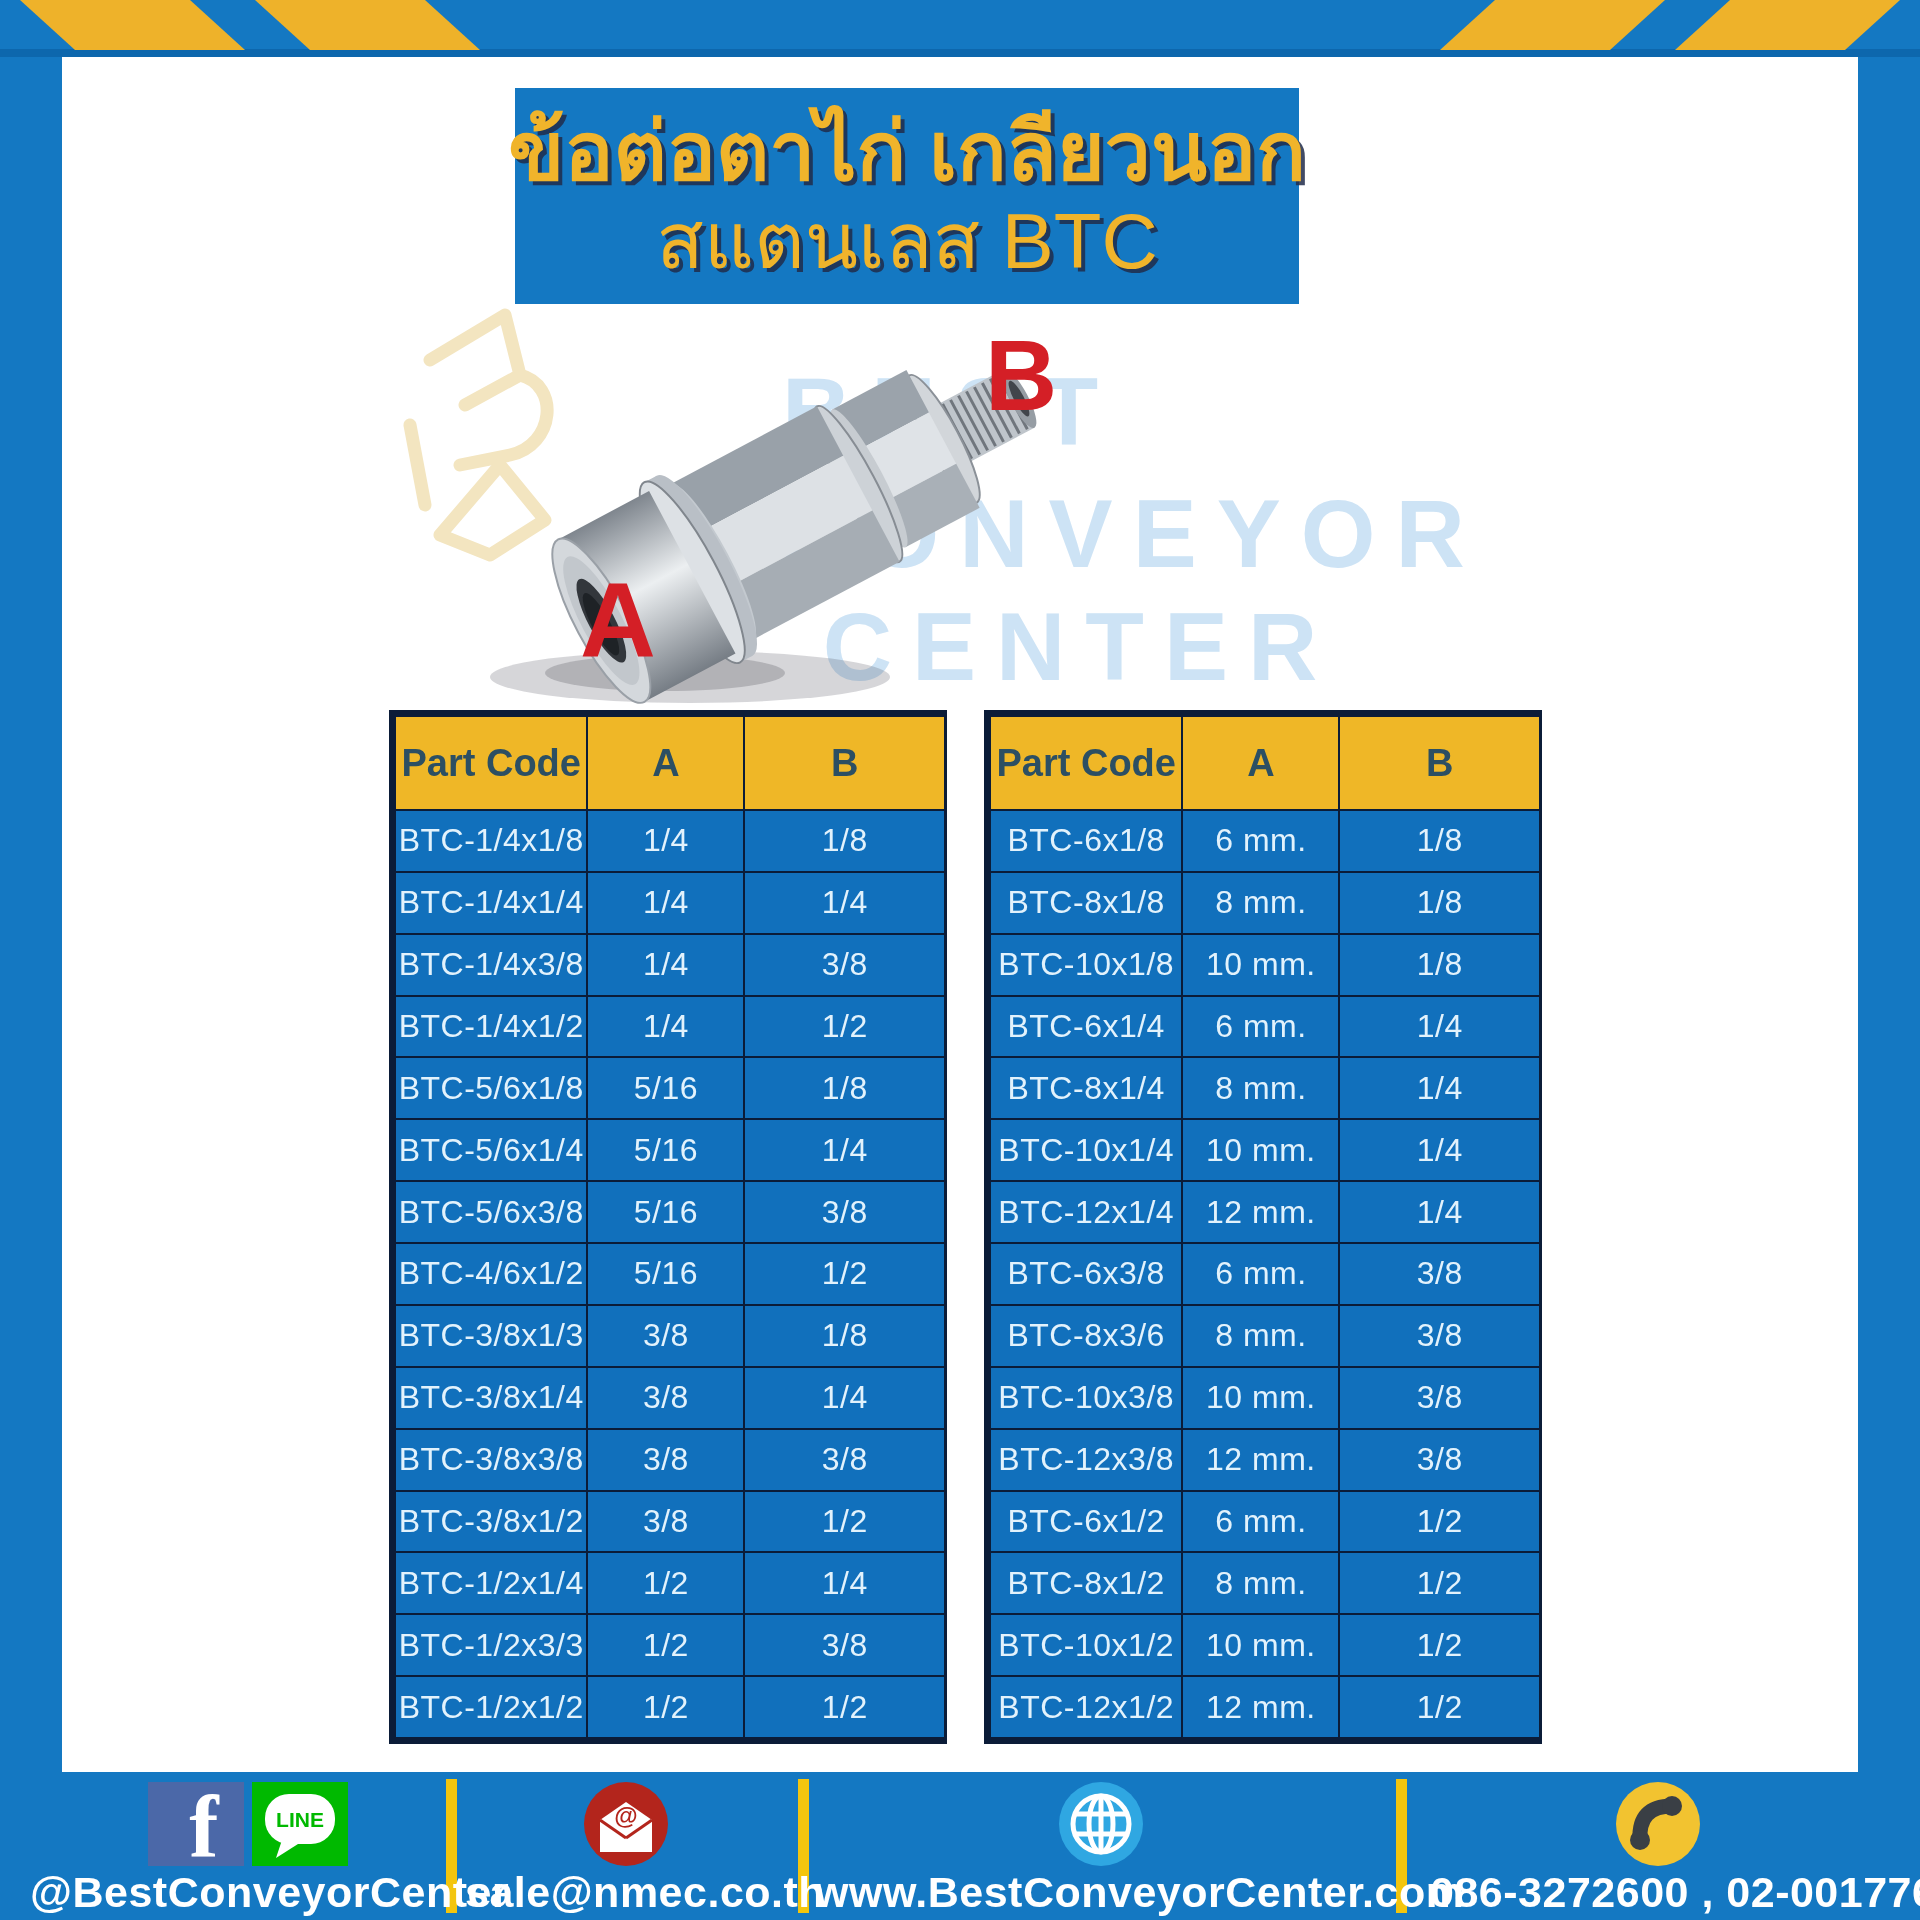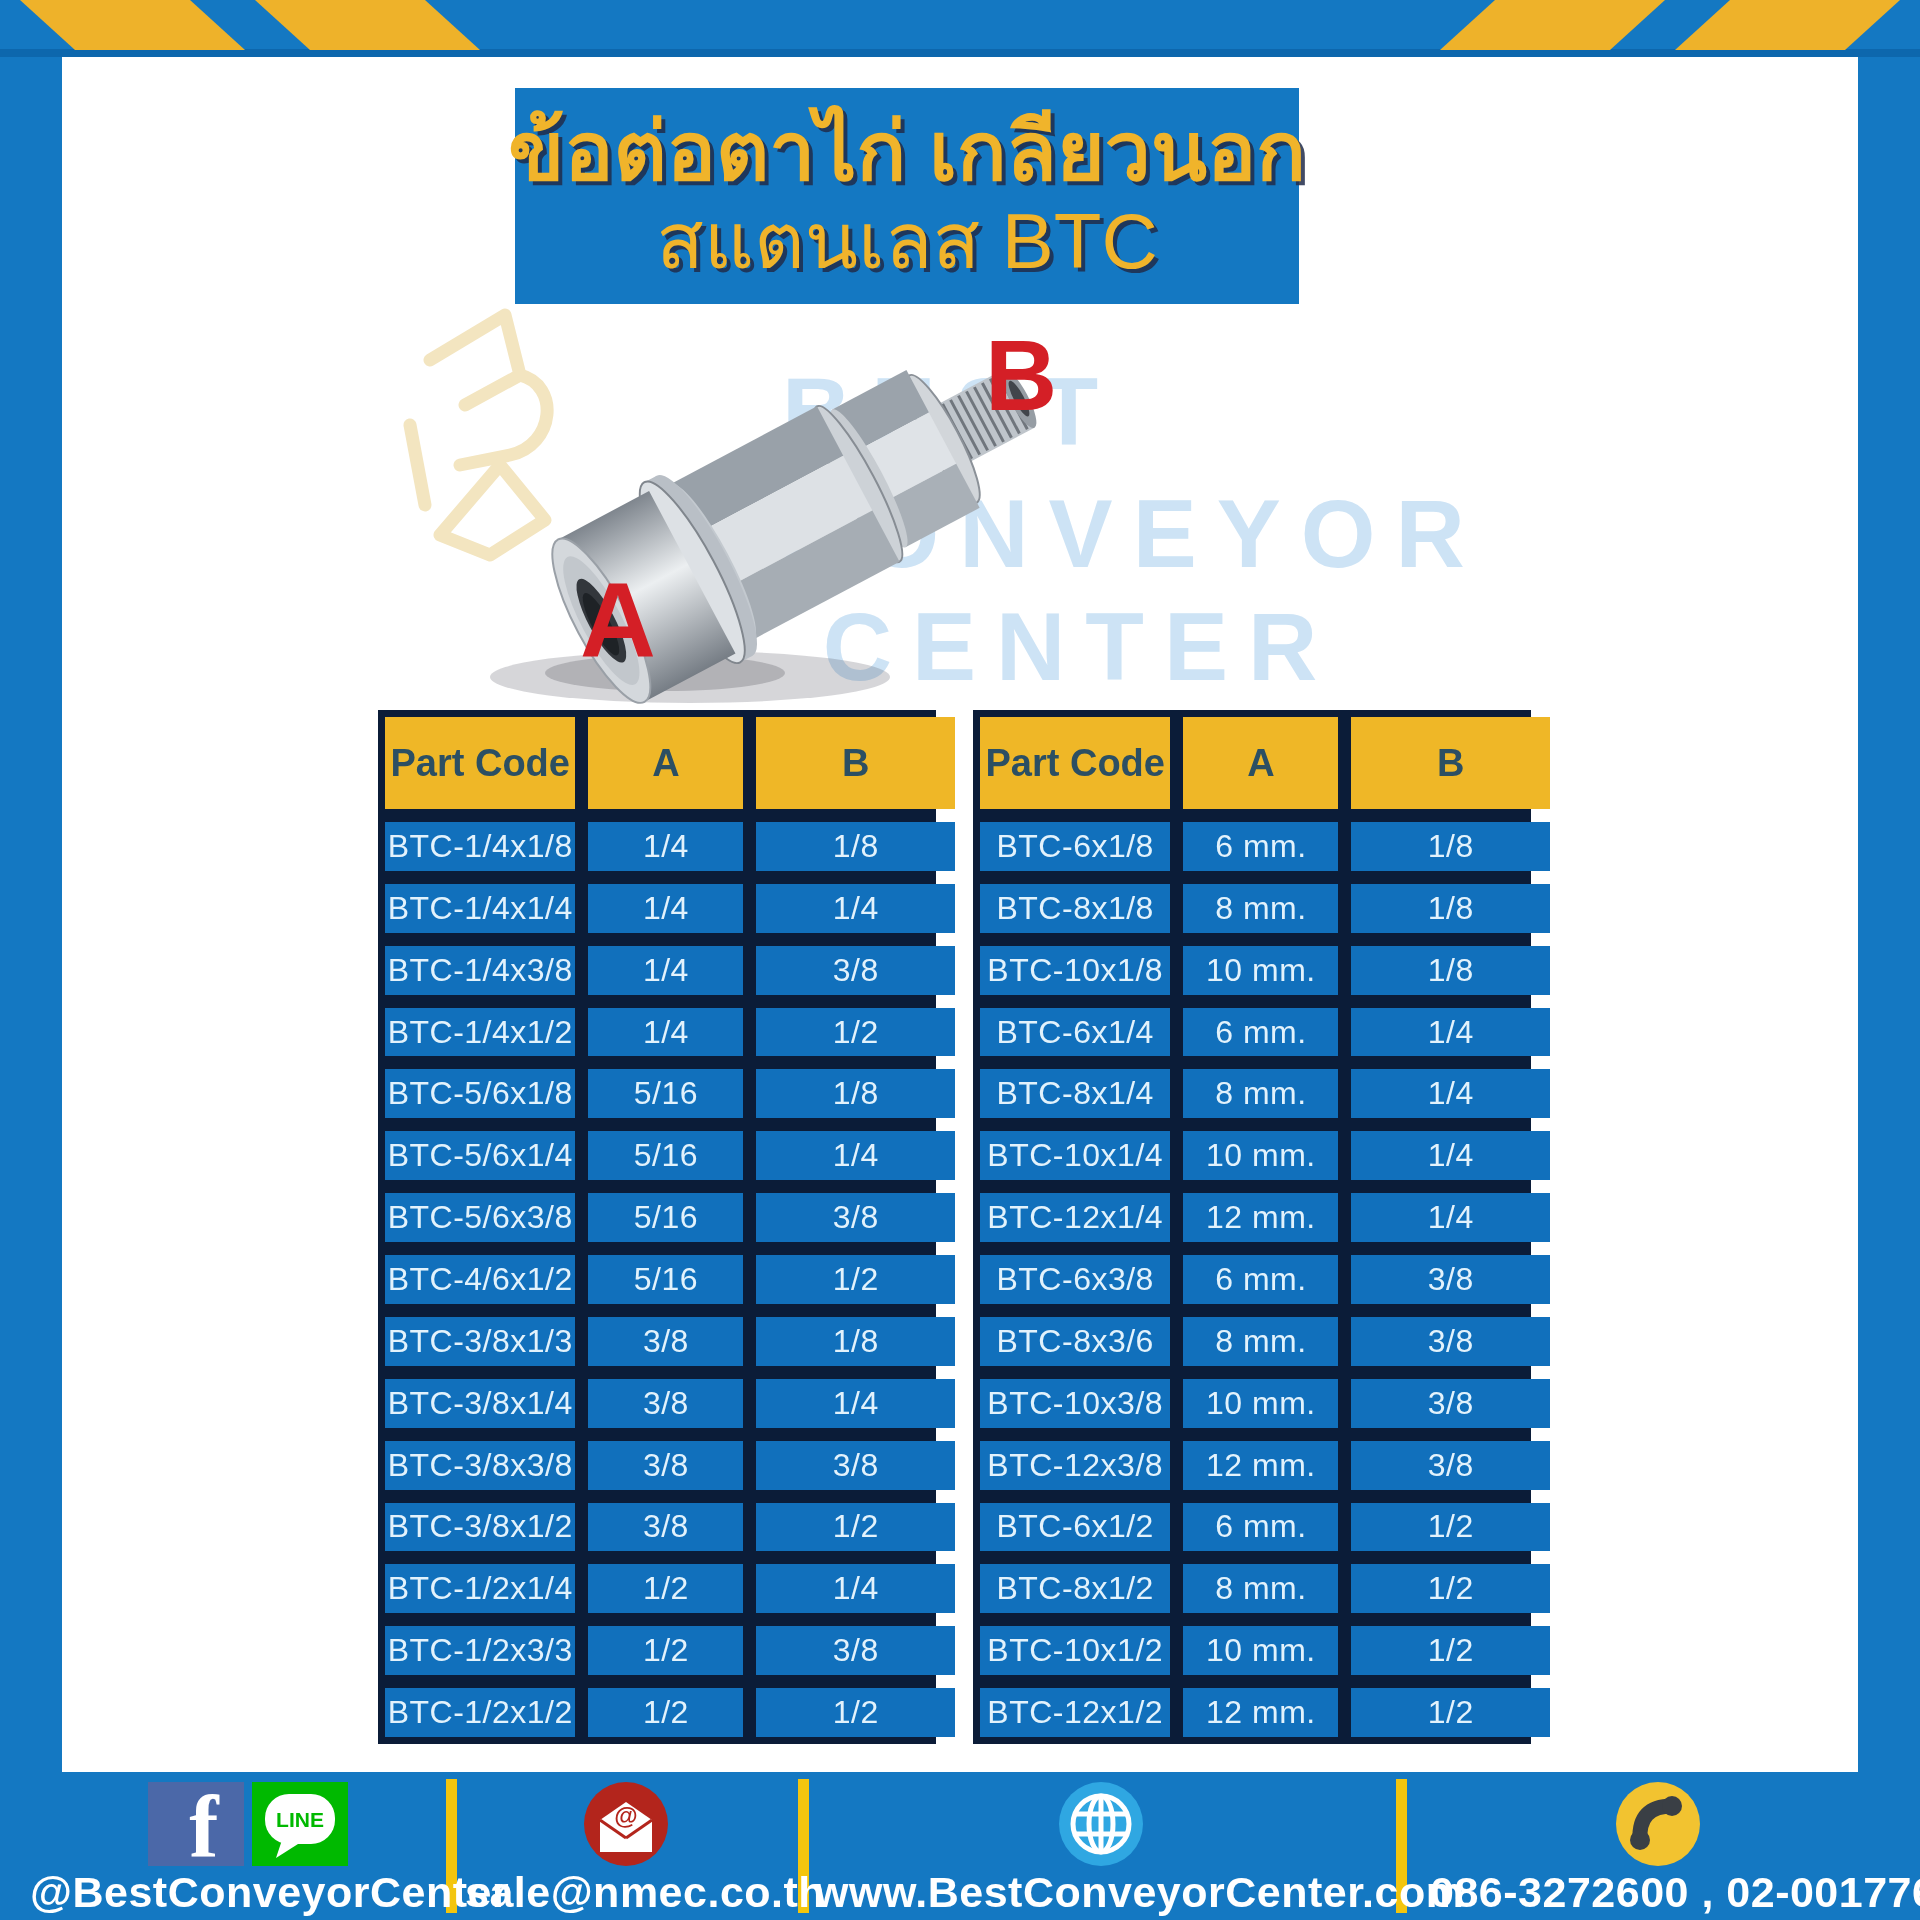--- a/index.html
+++ b/index.html
@@ -23,21 +23,21 @@
   }
   #title-banner .t2{
     font-size:78px;font-weight:normal;color:#f0b42b;line-height:1.12;
     text-shadow:4px 4px 0 rgba(32,44,74,.85);white-space:nowrap;
   }
   
   .ptable{
     top:710px;width:558px;height:1034px;box-sizing:border-box;
     background:#0b1c38;border:7px solid #0b1c38;
     display:grid;grid-template-columns:35% 28.5% 36.5%;
-    grid-template-rows:92px repeat(15,1fr);gap:13px;
+    grid-template-rows:92px repeat(15,1fr);gap:2px;margin-left:11px;
   }
   #table0{left:378px;} #table1{left:973px;}
   .ptable .hc{
     background:#efb727;color:#2c4f63;font-weight:bold;font-size:38px;
     display:flex;align-items:center;justify-content:center;
   }
   .ptable .dc{
     background:#1170bc;color:#e2f2fc;font-size:32px;
     display:flex;align-items:center;justify-content:center;letter-spacing:.5px;
   }

